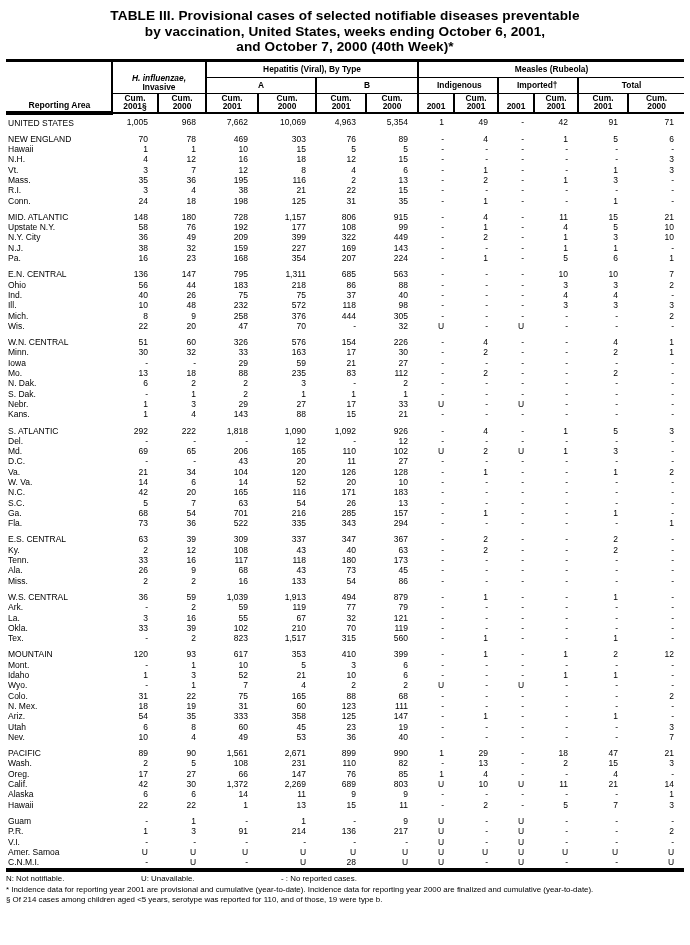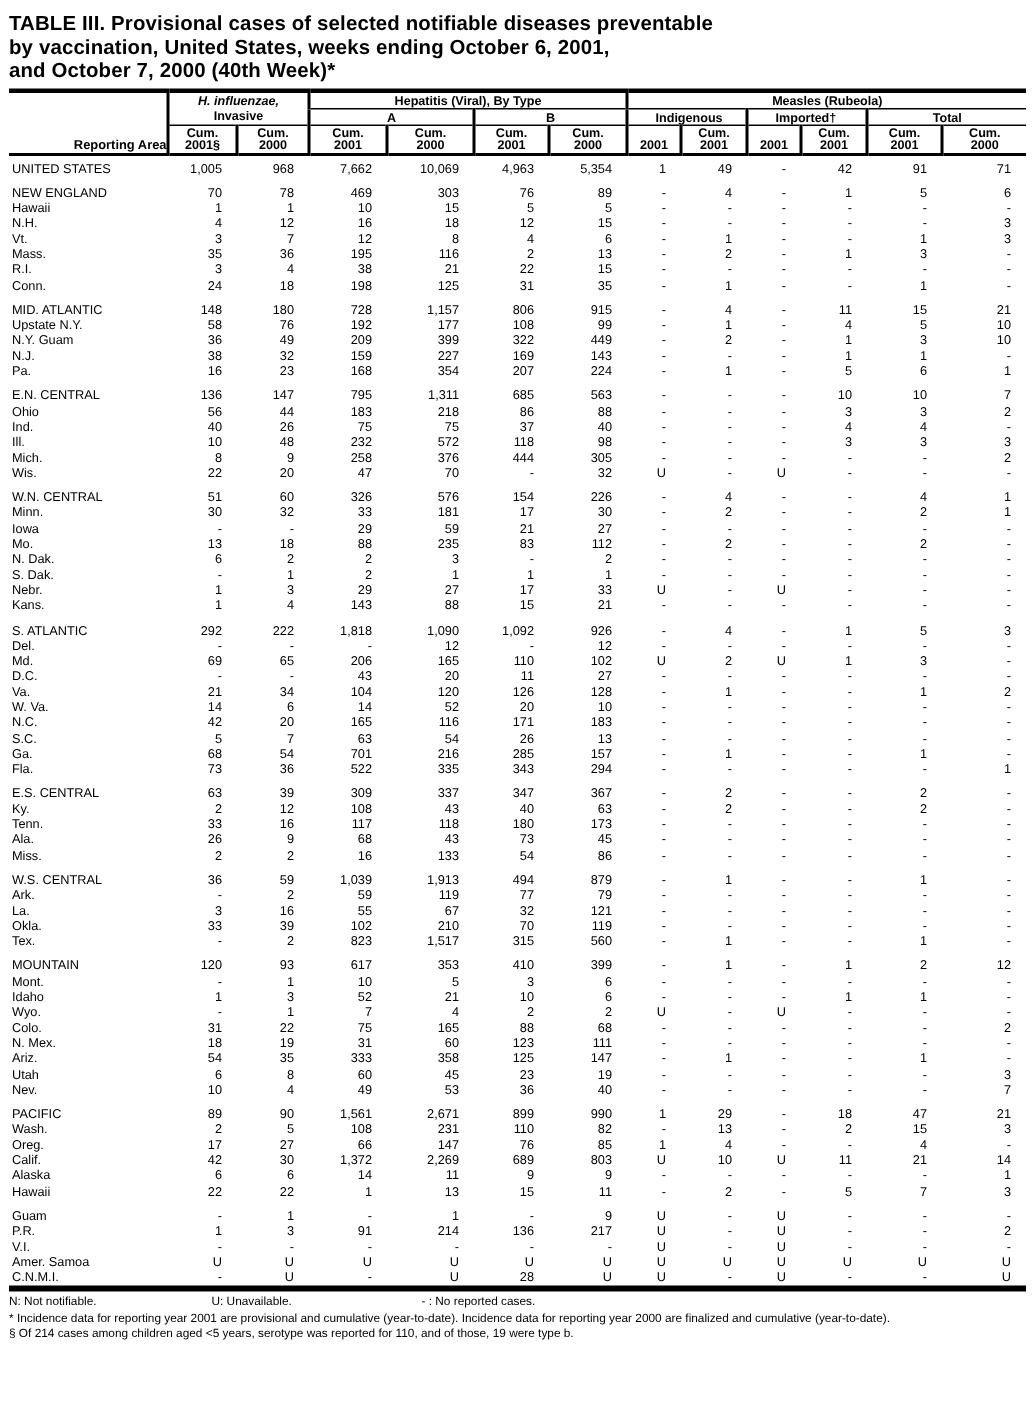--- a/index.html
+++ b/index.html
@@ -1,23 +1,23 @@
 <!DOCTYPE html>
 <html><head>
 <meta charset="utf-8">
 <style>
   html,body{margin:0;padding:0;background:#fff;color:#000;}
   body{width:690px;height:945px;font-family:"Liberation Sans",sans-serif;-webkit-font-smoothing:antialiased;}
   .page{padding:5px 6px 0 6px;}
-  .title{font-weight:bold;font-size:13.6px;line-height:15.5px;margin-top:3px;letter-spacing:0.1px;}
+  .title{text-align:center;font-weight:bold;font-size:13.6px;line-height:15.5px;margin-top:3px;letter-spacing:0.1px;}
   table{border-collapse:collapse;table-layout:fixed;width:678px;margin-top:4px;}
   thead th{font-weight:bold;font-size:8.4px;padding:0;vertical-align:middle;}
-  th.ra-th{border-top:3px solid #000;border-bottom:2px solid #000000;text-align:right;vertical-align:bottom;padding-left:2px;padding-bottom:1px;font-size:8.6px;}
+  th.ra-th{border-top:3px solid #000;border-bottom:4px solid #000000;text-align:center;vertical-align:bottom;padding-left:2px;padding-bottom:1px;font-size:8.6px;}
   th.g{border-top:3px solid #000;border-left:2px solid #000;border-bottom:1px solid #000;text-align:center;}
-  th.g-hflu{border-bottom:1px solid #000;line-height:9.5px;padding-top:1px;}
+  th.g-hflu{border-bottom:1px solid #000;line-height:9.5px;padding-top:12px;}
   tr.sub-row th{border-left:2px solid #000;border-bottom:1px solid #000;text-align:center;line-height:10px;}
   tr.sub-row th.left{text-align:left;padding-left:18px;}
   tr.col-row th{border-left:2px solid #000;border-bottom:2px solid #000;}
   .cht{line-height:8.5px;min-height:8.5px;}
   .chb{line-height:9.5px;}
   tbody td{font-size:8.5px;line-height:10.3px;padding:0;white-space:nowrap;overflow:hidden;}
   td.area{text-align:left;padding-left:2px;}
   td.num{text-align:right;padding-right:10px;}
   tr.spacer td{height:6px;line-height:6px;}
   tr.first-row td{padding-top:3px;}
@@ -270,21 +270,21 @@
           <td class="num">108</td>
           <td class="num">99</td>
           <td class="num">-</td>
           <td class="num">1</td>
           <td class="num">-</td>
           <td class="num">4</td>
           <td class="num">5</td>
           <td class="num">10</td>
         </tr>
         <tr>
-          <td class="area">N.Y. Guam</td>
+          <td class="area">N.Y. City</td>
           <td class="num">36</td>
           <td class="num">49</td>
           <td class="num">209</td>
           <td class="num">399</td>
           <td class="num">322</td>
           <td class="num">449</td>
           <td class="num">-</td>
           <td class="num">2</td>
           <td class="num">-</td>
           <td class="num">1</td>
@@ -430,21 +430,21 @@
           <td class="num">-</td>
           <td class="num">-</td>
           <td class="num">4</td>
           <td class="num">1</td>
         </tr>
         <tr>
           <td class="area">Minn.</td>
           <td class="num">30</td>
           <td class="num">32</td>
           <td class="num">33</td>
-          <td class="num">181</td>
+          <td class="num">163</td>
           <td class="num">17</td>
           <td class="num">30</td>
           <td class="num">-</td>
           <td class="num">2</td>
           <td class="num">-</td>
           <td class="num">-</td>
           <td class="num">2</td>
           <td class="num">1</td>
         </tr>
         <tr>

